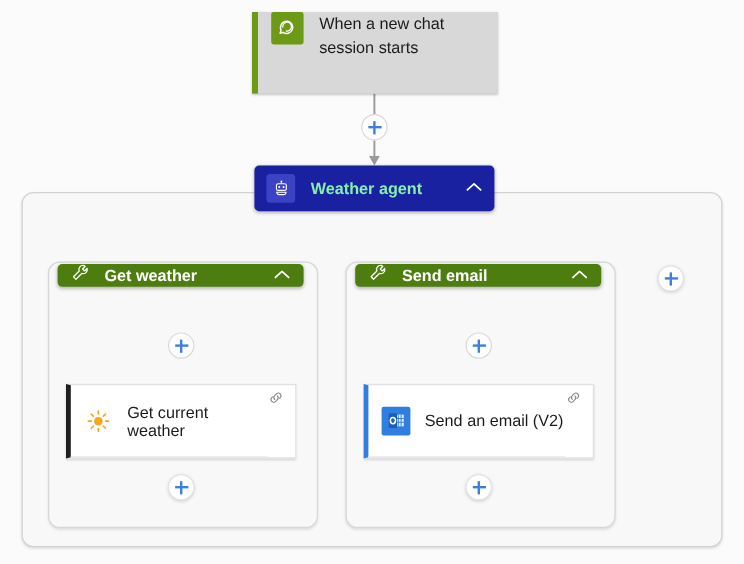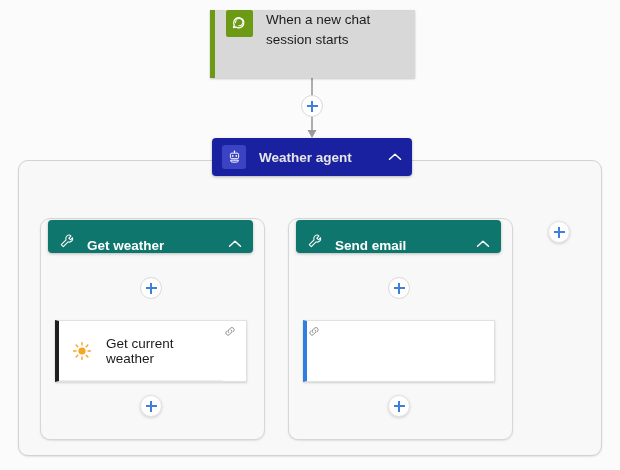--- a/index.html
+++ b/index.html
@@ -69,21 +69,21 @@
   }
   .agent-icon {
     width: 24px; height: 24px;
     background: #3b43c4;
     border-radius: 3px;
     display: flex; align-items: center; justify-content: center;
     flex: 0 0 auto;
   }
   .agent-label {
     margin-left: 13px;
-    color: #e5e5e5;
+    color: #86efac;
     font-size: 13.5px;
     font-weight: bold;
     flex: 1 1 auto;
   }
 
   
   .outer-container {
     left: 18px; top: 160px;
     width: 584px; height: 296px;
     background: #f8f8f8;
@@ -95,24 +95,24 @@
     background: #f8f8f8;
     border: 1px solid #d7d7d7;
     border-radius: 10px;
     box-shadow: 0 1px 2px rgba(0,0,0,.10);
   }
   .group-a { left: 40px; top: 218px; width: 225px; height: 222px; }
   .group-b { left: 288px; top: 218px; width: 225px; height: 222px; }
 
   
   .tool-header {
-    height: 33px;
-    background: #0f766e;
+    height: 19px;
+    background: #4d7c0f;
     border-radius: 4px;
-    display: flex; align-items: flex-end;
+    display: flex; align-items: center;
     padding: 0 11px;
     box-shadow: 0 1px 3px rgba(0,0,0,.25);
     z-index: 5;
   }
   .th-a { left: 48px; top: 220px; width: 205px; }
   .th-b { left: 296px; top: 220px; width: 205px; }
   .tool-label {
     margin-left: 12px;
     color: #fff;
     font-size: 13.5px;
@@ -291,20 +291,34 @@
       <span class="link-wrap">
         <svg width="14" height="14" viewBox="0 0 20 20" aria-hidden="true">
           <path d="M8.4 12.6a3.2 3.2 0 0 1 0-4.5l2.3-2.3a3.2 3.2 0 0 1 4.5 4.5l-1 1" fill="none" stroke="#888" stroke-width="1.3" stroke-linecap="round"></path>
           <path d="M11.6 8.4a3.2 3.2 0 0 1 0 4.5l-2.3 2.3a3.2 3.2 0 0 1-4.5-4.5l1-1" fill="none" stroke="#888" stroke-width="1.3" stroke-linecap="round"></path>
         </svg>
       </span>
     </div>
   </div>
 
   <div class="abs action-card ac-b">
+    <div class="ac-top">
+      <span class="outlook-icon">
+        <svg width="17" height="17" viewBox="0 0 20 20" aria-hidden="true">
+          <rect x="8" y="4.2" width="9" height="11.4" fill="#ffffff" opacity=".9"></rect>
+          <line x1="8" y1="8" x2="17" y2="8" stroke="#2f7ee0" stroke-width="1"></line>
+          <line x1="8" y1="11.7" x2="17" y2="11.7" stroke="#2f7ee0" stroke-width="1"></line>
+          <line x1="11.6" y1="4.2" x2="11.6" y2="15.6" stroke="#2f7ee0" stroke-width="1"></line>
+          <line x1="14.4" y1="4.2" x2="14.4" y2="15.6" stroke="#2f7ee0" stroke-width="1"></line>
+          <rect x="2.4" y="2.8" width="8" height="14.4" rx="1" fill="#1a5fb4"></rect>
+          <ellipse cx="6.4" cy="10" rx="2.5" ry="3.1" fill="none" stroke="#ffffff" stroke-width="1.5"></ellipse>
+        </svg>
+      </span>
+      <span class="ac-label">Send an email (V2)</span>
+    </div>
     <div class="ac-bottom">
       <span class="link-wrap">
         <svg width="14" height="14" viewBox="0 0 20 20" aria-hidden="true">
           <path d="M8.4 12.6a3.2 3.2 0 0 1 0-4.5l2.3-2.3a3.2 3.2 0 0 1 4.5 4.5l-1 1" fill="none" stroke="#888" stroke-width="1.3" stroke-linecap="round"></path>
           <path d="M11.6 8.4a3.2 3.2 0 0 1 0 4.5l-2.3 2.3a3.2 3.2 0 0 1-4.5-4.5l1-1" fill="none" stroke="#888" stroke-width="1.3" stroke-linecap="round"></path>
         </svg>
       </span>
     </div>
   </div>
 

